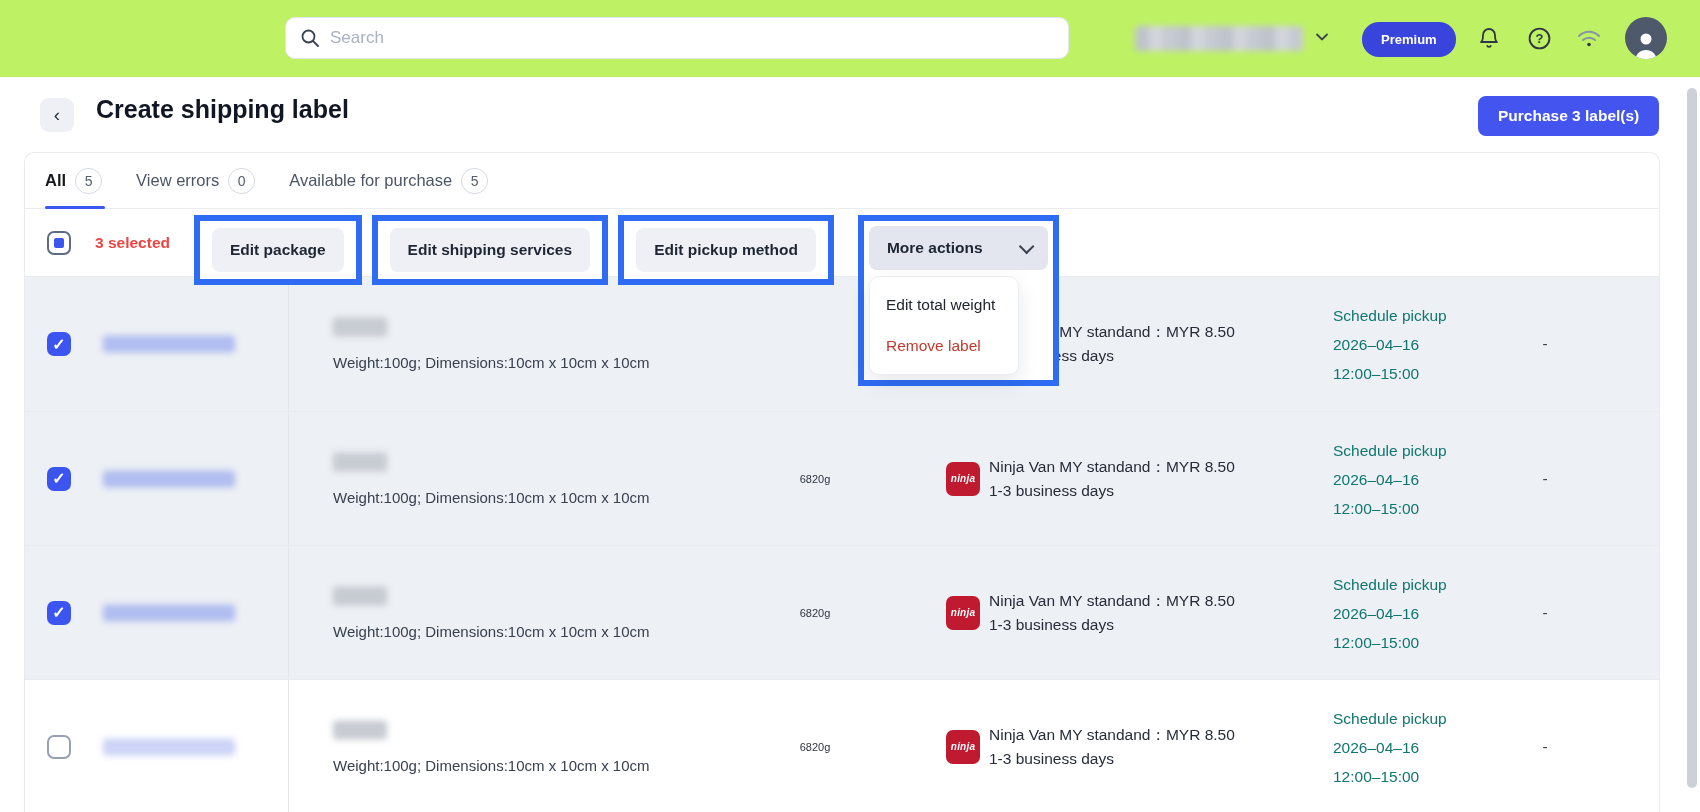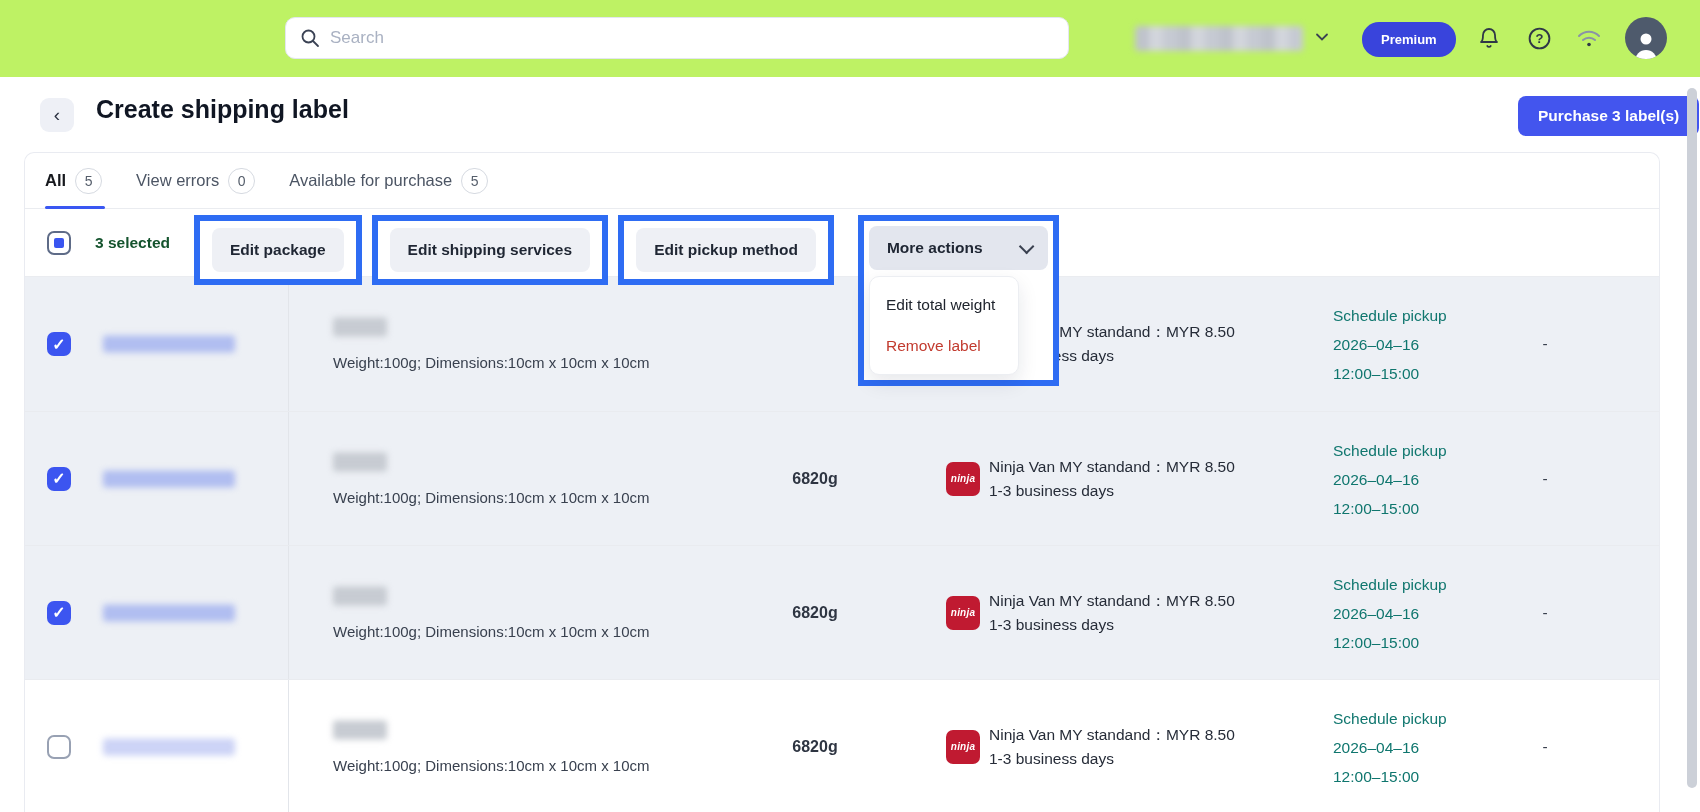--- a/index.html
+++ b/index.html
@@ -29,21 +29,21 @@
     border-radius:50%; background:#4e5a6c; display:flex; align-items:flex-end; justify-content:center; overflow:hidden; }
 
   
   .page-header { position:absolute; left:0; top:77px; width:1700px; height:68px; background:#fff; }
   .back-btn { position:absolute; left:40px; top:21px; width:34px; height:34px;
     background:#eef0f6; border-radius:9px; display:flex; align-items:center; justify-content:center;
     color:#2a3140; font-size:19px; cursor:pointer; }
   .page-title { position:absolute; left:96px; top:18px; font-size:25px; font-weight:700; color:#101623; }
   .purchase-btn { position:absolute; left:1478px; top:19px; height:40px; padding:0 20px;
     background:#4355ee; border:none; border-radius:8px; color:#fff; font-size:15.5px; font-weight:600;
-    font-family:"Liberation Sans", sans-serif; display:flex; align-items:center; cursor:pointer;margin-left:40px; }
+    font-family:"Liberation Sans", sans-serif; display:flex; align-items:center; cursor:pointer; }
 
   
   .card { position:absolute; left:24px; top:152px; width:1636px; height:660px;
     background:#fff; border:1px solid #e9ebf1; border-bottom:none; border-radius:10px 10px 0 0; }
 
   
   .tabs { position:relative; height:56px; display:flex; align-items:center;
     padding-left:20px; border-bottom:1px solid #eaecf0; }
   .tab { display:flex; align-items:center; gap:9px; margin-right:34px; cursor:pointer;
     font-size:16.5px; color:#4c5564; font-weight:500; }
@@ -53,21 +53,21 @@
     display:flex; align-items:center; justify-content:center; }
   .tab-underline { position:absolute; left:20px; bottom:-1px; width:60px; height:3px;
     background:#3a57f2; border-radius:2px; }
 
   
   .toolbar { position:relative; height:68px; display:flex; align-items:center;
     padding-left:22px; border-bottom:1px solid #eaecf0; overflow:visible; z-index:20; }
   .cb { width:24px; height:24px; border-radius:7px; flex:0 0 auto; }
   .cb-indet { background:#fff; border:2px solid #5e6b87; display:flex; align-items:center; justify-content:center; cursor:pointer; }
   .cb-indet i { width:10px; height:10px; background:#3a55f0; border-radius:2px; }
-  .selected-label { margin-left:24px; font-size:15.5px; font-weight:600; color:#14532d; }
+  .selected-label { margin-left:24px; font-size:15.5px; font-weight:600; color:#ef4444; }
   .anno { border:6px solid #2e6cf3; background:#fff; align-self:flex-start;
     margin-top:6px; margin-right:10px; z-index:25; }
   .anno-btn { border:none; cursor:pointer; height:44px; padding:16px 18px; background:#eef0f5;
     border-radius:8px; font-size:15.5px; font-weight:600; color:#1f2633;
     font-family:"Liberation Sans", sans-serif; display:flex; align-items:center; gap:9px; white-space:nowrap; }
   .anno-pad { padding:7px 12px; }
   .anno-more { padding:5px; margin-left:14px; }
   .anno-more .anno-btn { background:#e3e6ee;gap:36px; }
   .dropdown { margin-top:6px; width:150px; background:#fff; border:1px solid #eceef2;
     border-radius:10px; box-shadow:0 8px 20px rgba(20,30,60,.10); padding:19px 16px; }
@@ -87,21 +87,21 @@
   .cb-checked { background:#3c55f0; border:none; color:#fff; font-size:16px; font-weight:700;
     display:flex; align-items:center; justify-content:center; cursor:pointer; }
   .cb-empty { background:#fff; border:2px solid #98a1b3; cursor:pointer; }
   .link-blur { position:absolute; left:78px; top:50%; transform:translateY(-50%);
     width:132px; height:17px; background:#b0bdf0; }
   .row.unselected .link-blur { background:#ccd3f6; }
   .pkg { position:absolute; left:308px; top:50%; transform:translateY(-50%); }
   .pkg-name-blur { width:54px; height:19px; background:#c7cbd2; margin-bottom:17px; }
   .pkg-info { font-size:15px; color:#39414f; white-space:nowrap; }
   .wt-cell { position:absolute; left:700px; width:180px; top:50%; transform:translateY(-50%);
-    text-align:center; font-size:16px; color:#2e3542;font-weight:bold; }
+    text-align:center; font-size:11px; color:#2e3542; }
   .courier { position:absolute; left:921px; top:50%; transform:translateY(-50%);
     display:flex; align-items:center; gap:9px; }
   .ninja-logo { width:34px; height:34px; background:#c01a31; border-radius:7px; flex:0 0 auto;
     display:flex; align-items:center; justify-content:center; }
   .ninja-logo span { color:#fff; font-size:10px; font-weight:700; font-style:italic; letter-spacing:.2px; }
   .courier-lines { font-size:15.5px; color:#262c38; line-height:24px; white-space:nowrap; }
   .pickup { position:absolute; left:1308px; top:50%; transform:translateY(-50%);
     font-size:15.5px; color:#0f766e; line-height:29px; white-space:nowrap; }
   .dash-cell { position:absolute; left:1480px; width:80px; top:50%; transform:translateY(-50%);
     text-align:center; font-size:15.5px; color:#39404e; }

